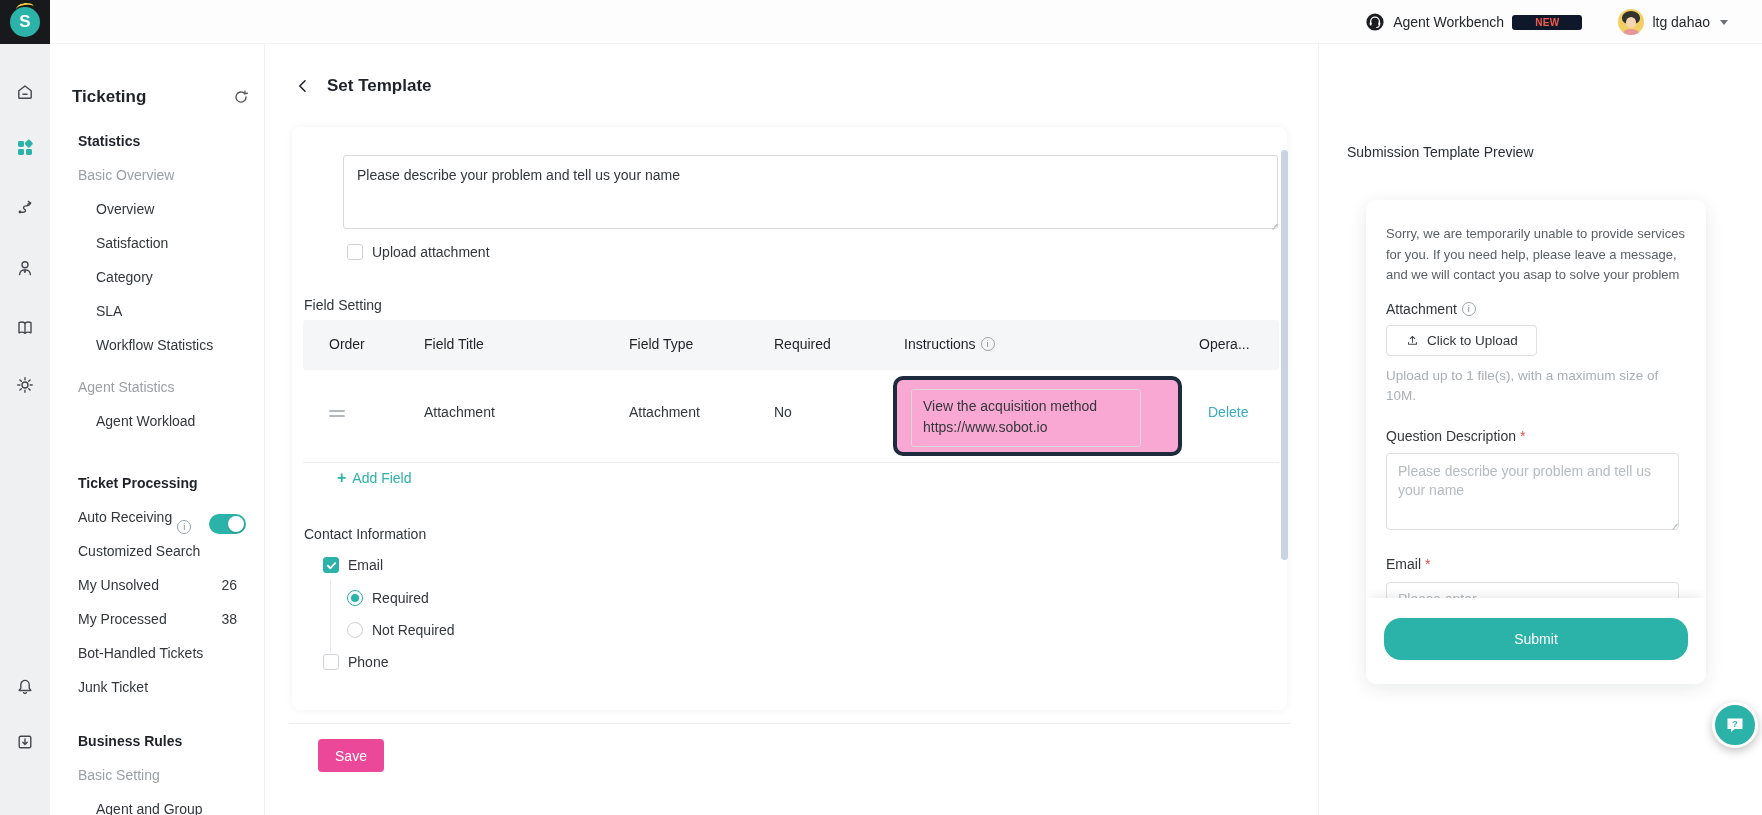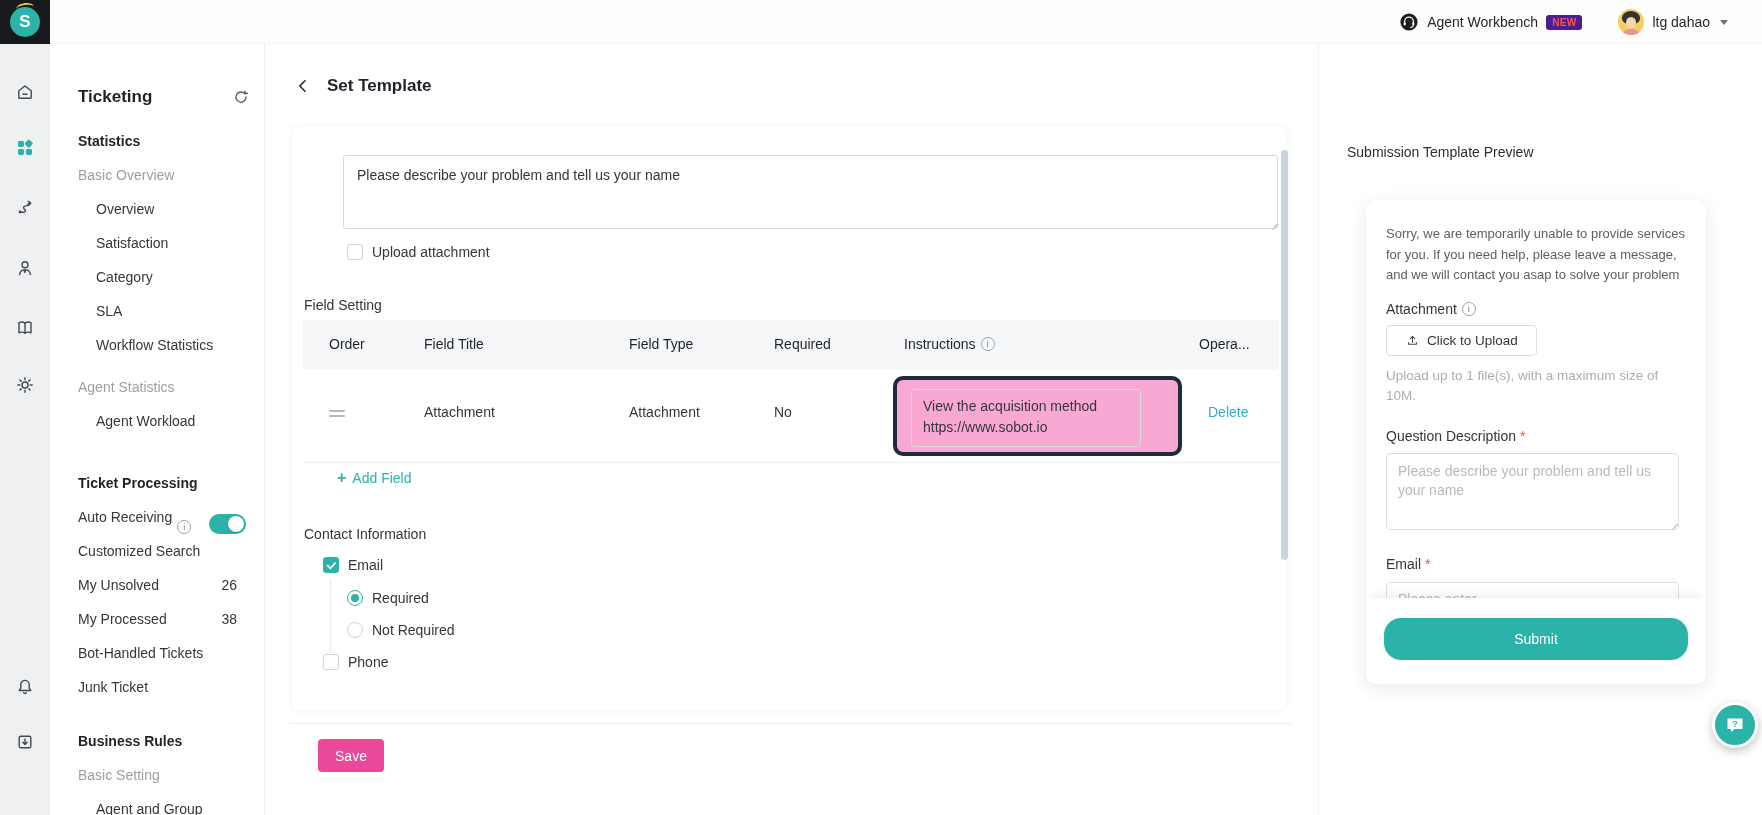--- a/index.html
+++ b/index.html
@@ -11,39 +11,39 @@
     border-bottom:1px solid #f3f4f6; z-index:5; }
   .logo-block { position:absolute; left:0; top:0; width:50px; height:44px; background:#17191c;
     display:flex; align-items:center; justify-content:center; }
   .logo-circle { position:relative; width:30px; height:30px; border-radius:50%; background:#2BB3A9;
     color:#fff; font-weight:bold; font-size:17px; display:flex; align-items:center; justify-content:center; }
   .logo-circle:before { content:""; position:absolute; top:-4px; left:6px; width:18px; height:8px;
     border-top:2px solid #f0c93f; border-radius:50%; transform:rotate(-8deg); }
   .topbar-right { position:absolute; right:0; top:0; height:44px; display:flex; align-items:center; gap:10px; padding-right:34px; }
   .workbench { display:flex; align-items:center; gap:8px; cursor:pointer; }
   .workbench-label { font-size:14px; color:#25282b; }
-  .new-badge { background:#4c1d95; color:#f25b4e; font-size:10px; font-weight:bold; padding:2px 6px; border-radius:3px; letter-spacing:.3px; }
+  .new-badge { background:#0f172a; color:#f25b4e; font-size:10px; font-weight:bold; padding:2px 23px; border-radius:3px; letter-spacing:.3px; }
   .user { display:flex; align-items:center; gap:8px; margin-left:26px; cursor:pointer; }
   .avatar { position:relative; width:26px; height:26px; border-radius:50%; background:#f3cf63; overflow:hidden; }
   .avatar .hair { position:absolute; top:2px; left:4px; right:4px; height:13px; background:#35312c; border-radius:50% 50% 42% 42%; }
   .avatar .face { position:absolute; top:8px; left:8px; right:8px; height:11px; background:#f6d5b4; border-radius:50%; }
   .avatar .body { position:absolute; bottom:-3px; left:5px; right:5px; height:9px; background:#e8949c; border-radius:50% 50% 0 0; }
   .username { font-size:14px; color:#25282b; }
   .caret { width:0; height:0; border-left:4px solid transparent; border-right:4px solid transparent; border-top:5px solid #6b7075; margin-left:2px; }
 
   
   .rail { position:absolute; left:0; top:44px; width:50px; height:771px; background:#eef0f2; }
   .rail-icon { position:absolute; left:0; width:50px; height:36px; display:flex; align-items:center; justify-content:center; cursor:pointer; }
   .rail-icon svg { stroke:#45494e; fill:none; stroke-width:1.4; stroke-linecap:round; stroke-linejoin:round; }
   .rail-icon.active svg { stroke:none; fill:#2BB3A9; }
 
   
   .sidebar { position:absolute; left:50px; top:44px; width:215px; height:771px; background:#fff;
     border-right:1px solid #eef0f1; padding-top:40px; overflow:hidden; font-size:14px; }
-  .s-title { height:26px; line-height:26px; padding-left:28px; font-size:17px; font-weight:bold; color:#1f2329; position:relative; }
+  .s-title { height:26px; line-height:26px; padding-left:22px; font-size:17px; font-weight:bold; color:#1f2329; position:relative; }
   .s-refresh { position:absolute; right:14px; top:4px; width:18px; height:18px; cursor:pointer; }
   .s-refresh svg { stroke:#55595e; fill:none; stroke-width:1.5; stroke-linecap:round; stroke-linejoin:round; }
   .s-row { height:34px; line-height:34px; padding-left:28px; color:#33373b; cursor:pointer; display:flex; align-items:flex-end; }
   .s-sec { font-weight:bold; color:#1f2329; }
   .s-grp { color:#9aa0a6; cursor:default; }
   .s-child { padding-left:46px; }
   .s-count { margin-left:auto; margin-right:27px; color:#33373b; }
   .mt14 { margin-top:14px; } .mt8 { margin-top:8px; } .mt28 { margin-top:28px; } .mt20 { margin-top:20px; }
   .info-i { display:inline-flex; align-items:center; justify-content:center; width:14px; height:14px;
     border:1px solid #9aa3ab; border-radius:50%; font-size:9px; color:#7d858c; font-style:normal; margin-left:5px; flex:none; }

